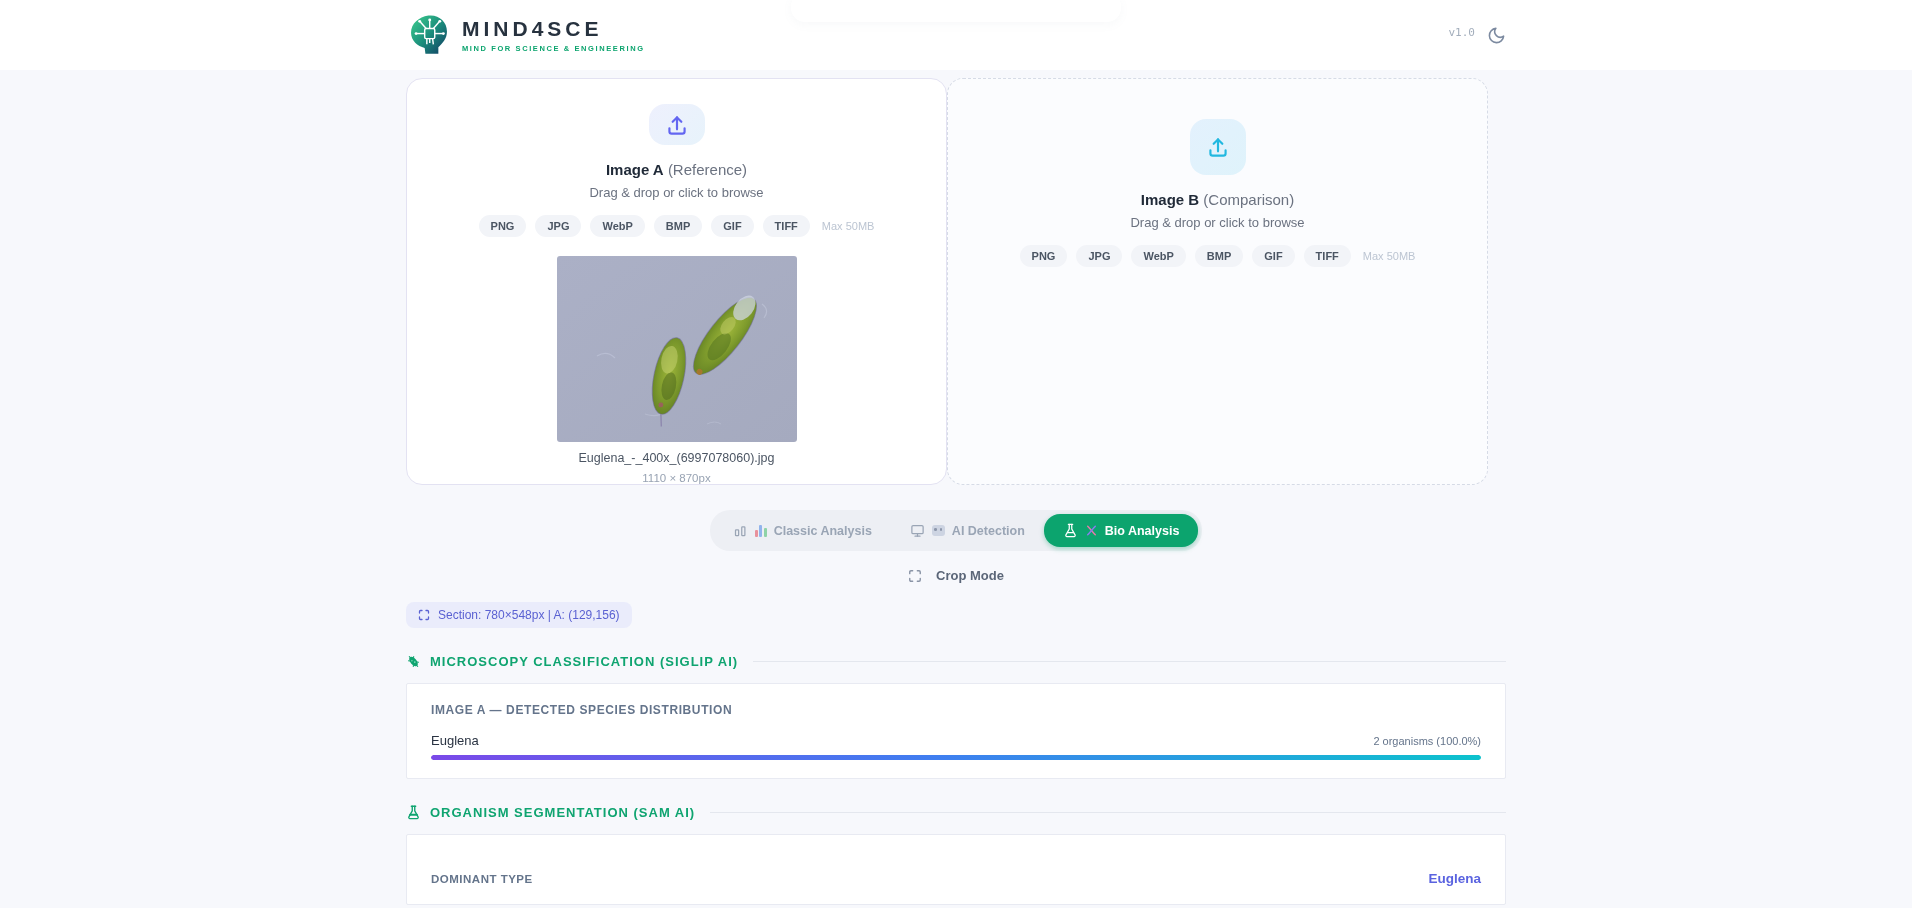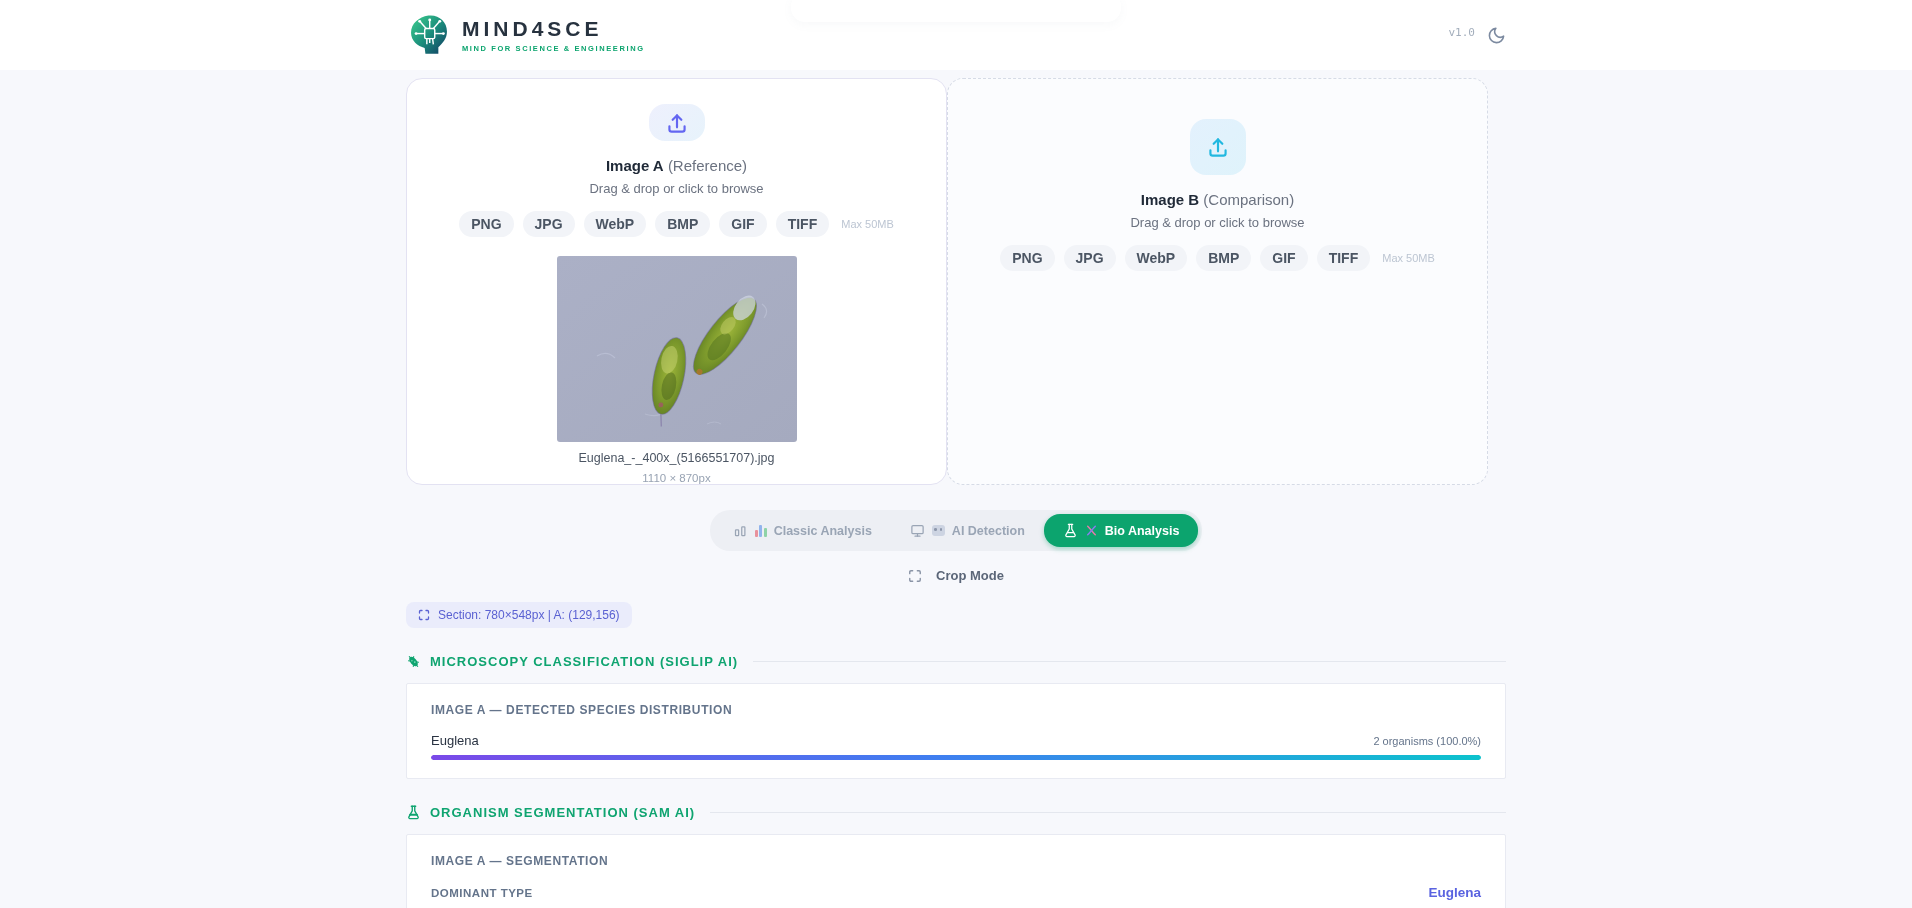--- a/index.html
+++ b/index.html
@@ -47,21 +47,21 @@
     display: flex; align-items: center; justify-content: center;
   }
   .upload-badge.indigo { background: linear-gradient(135deg, #eef0fd 0%, #e7f3fb 100%); }
   .upload-badge.cyan   { background: linear-gradient(135deg, #e3f1fd 0%, #dff3fb 100%); }
   .panel-title { margin-top: 16px; font-size: 15px; color: #6b7280; }
   .panel-title b { color: #1f2937; font-weight: bold; font-size: 15px; }
   .panel-hint { margin-top: 7px; font-size: 13px; color: #6b7280; }
   .format-row { margin-top: 15px; display: flex; align-items: center; gap: 9px; }
   .format-pill {
     background: #f2f4f8; border-radius: 999px; padding: 5px 12px;
-    font-size: 14px; font-weight: bold; color: #4b5563;
+    font-size: 11px; font-weight: bold; color: #4b5563;
   }
   .max-size { font-size: 11px; color: #bcc5d2; margin-left: 3px; }
   .thumb-wrap { margin-top: 19px; }
   .thumb { width: 240px; height: 186px; border-radius: 3px; display: block; }
   .file-name { margin-top: 9px; font-size: 12.5px; color: #4b5563; }
   .file-dims { margin-top: 7px; font-size: 11.5px; color: #98a3b3; }
 
   
   .tabs-row { display: flex; justify-content: center; margin-top: 25px; }
   .tabs {
@@ -239,21 +239,21 @@
 
           <g transform="rotate(38 168 80)">
             <ellipse cx="168" cy="80" rx="16" ry="47" fill="url(#eug)" stroke="#6e6a9c" stroke-width="1" stroke-opacity="0.5"></ellipse>
             <ellipse cx="166" cy="46" rx="9" ry="14" fill="#cfd6e2" opacity="0.75"></ellipse>
             <ellipse cx="170" cy="92" rx="8" ry="16" fill="#50701e" opacity="0.5"></ellipse>
             <ellipse cx="164" cy="70" rx="6" ry="10" fill="#b9c75f" opacity="0.6"></ellipse>
             <circle cx="170" cy="124" r="3" fill="#a5772c"></circle>
           </g>
         </svg>
       </div>
-      <div class="file-name">Euglena_-_400x_(5166551707).jpg</div>
+      <div class="file-name">Euglena_-_400x_(6997078060).jpg</div>
       <div class="file-dims">1110 × 870px</div>
     </div>
 
     <div class="panel panel-b">
       <div class="upload-badge cyan">
         <span>
           <svg width="26" height="26" viewBox="0 0 24 24" fill="none" stroke="#22b8e0" stroke-width="2" stroke-linecap="round" stroke-linejoin="round">
             <path d="M12 16V5"></path>
               <path d="M8 9l4-4 4 4"></path>
               <path d="M5 15v3a2 2 0 0 0 2 2h10a2 2 0 0 0 2-2v-3"></path>
@@ -383,21 +383,20 @@
         <path d="M10 2v7.5L4.7 19a1.8 1.8 0 0 0 1.6 2.7h11.4a1.8 1.8 0 0 0 1.6-2.7L14 9.5V2"></path>
         <path d="M8.5 2h7"></path>
           <path d="M6.5 15.5h11" stroke-width="3"></path>
       </svg>
     </span>
     <span class="sec-title">ORGANISM SEGMENTATION (SAM AI)</span>
     <span class="rule"></span>
   </div>
 
   <div class="card">
-    <div class="card-title">IMAGE A — SEGMENTATION</div>
     <div class="stat-row">
       <span class="stat-label">DOMINANT TYPE</span>
       <span class="stat-value accent">Euglena</span>
     </div>
 
   </div>
 
 </main>
 
 </body></html>

